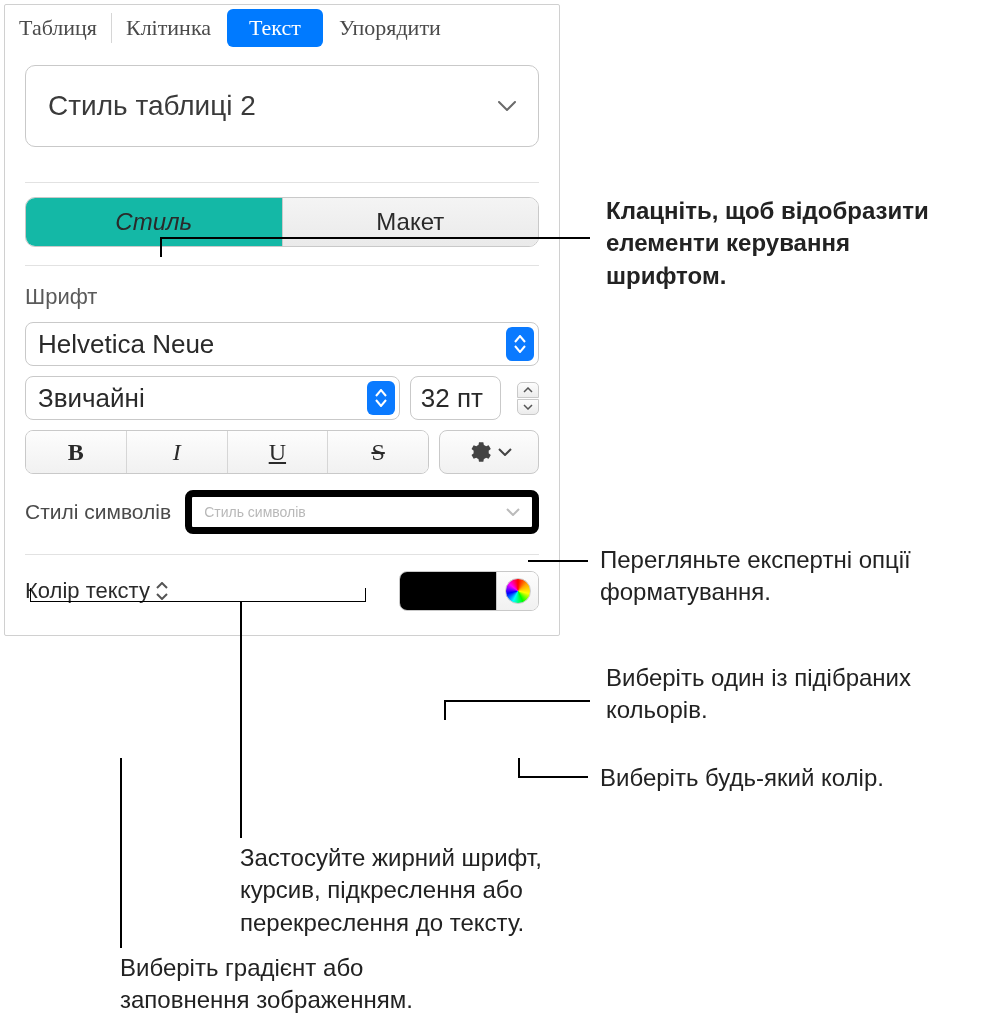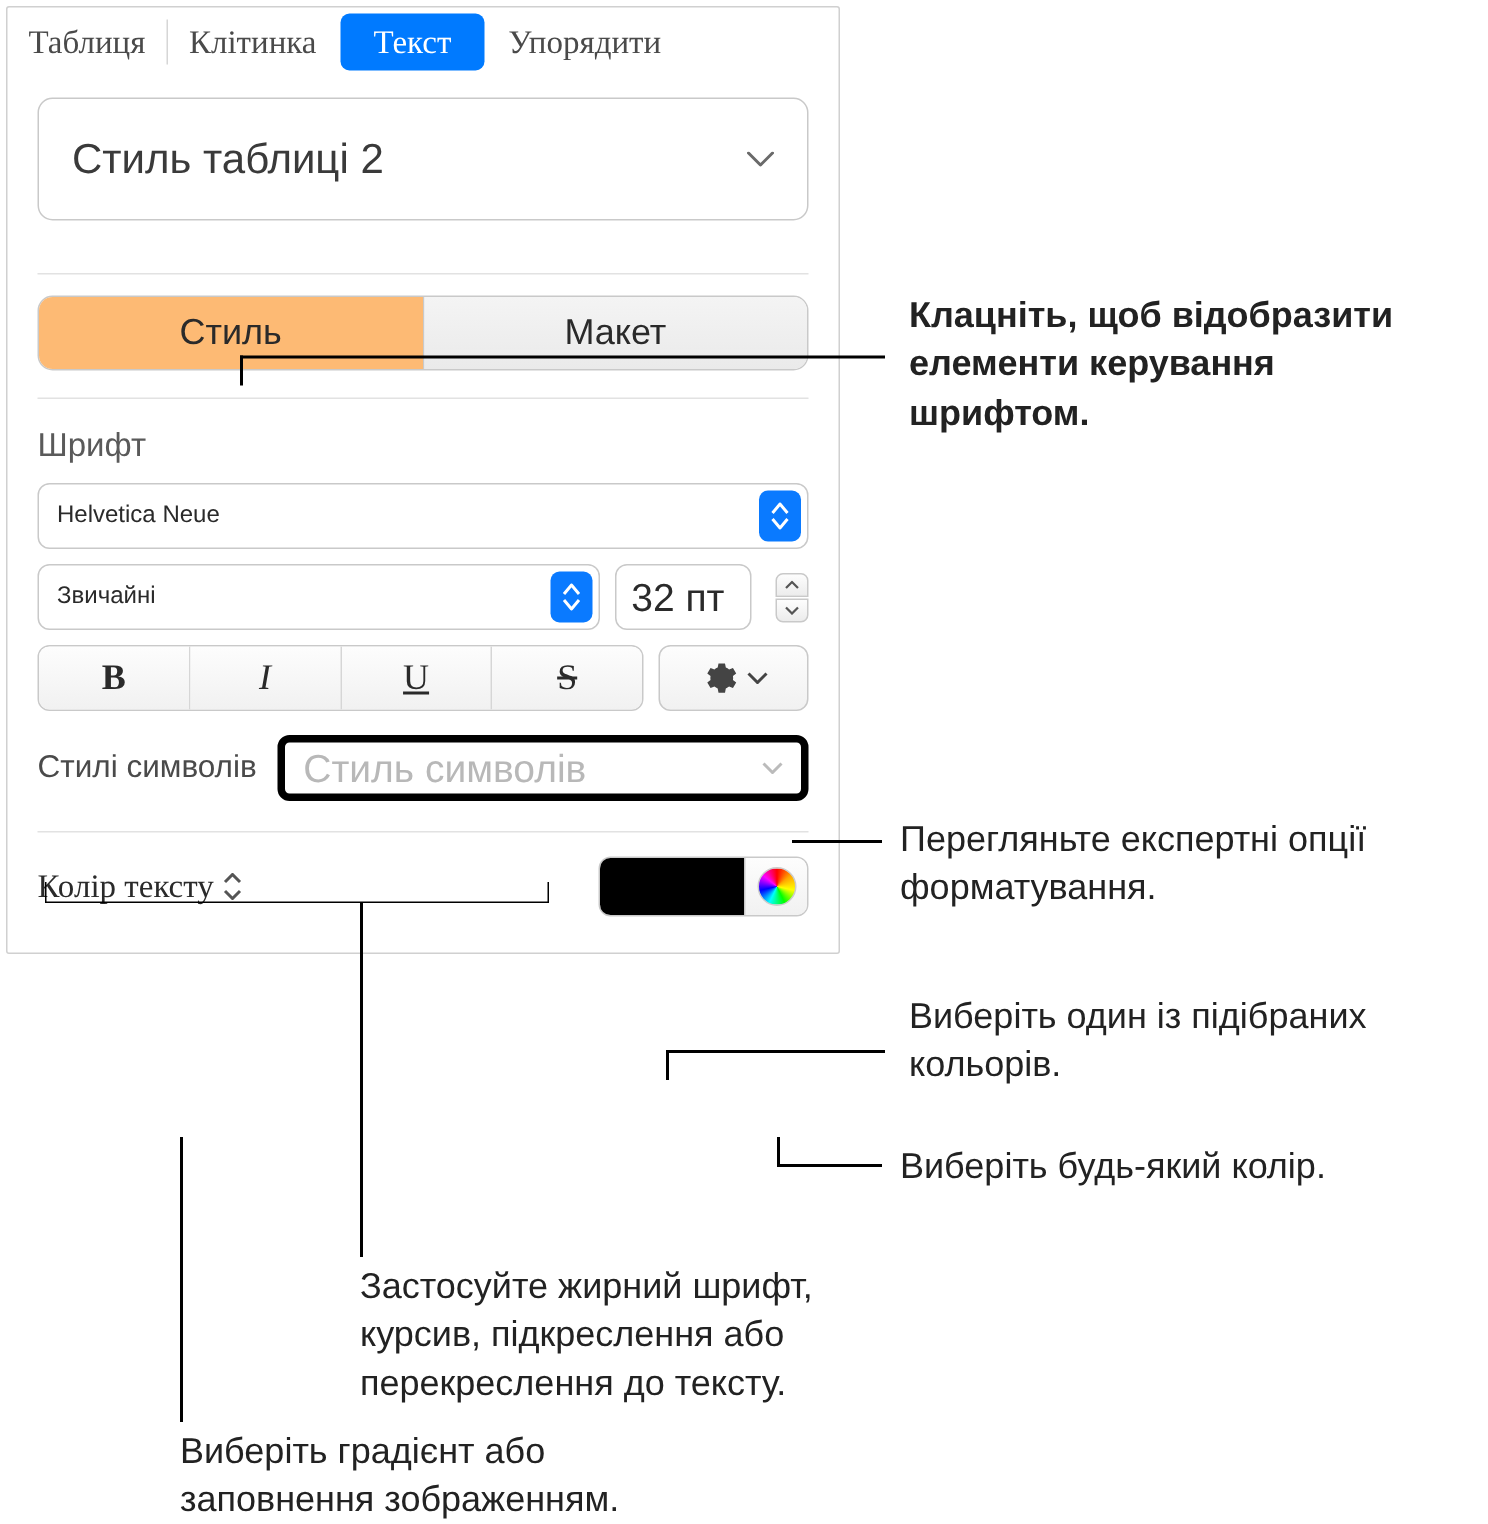--- a/index.html
+++ b/index.html
@@ -78,37 +78,38 @@
   }
   .seg-btn {
     flex:1;
     display:flex;
     align-items:center;
     justify-content:center;
     font-size: 24px;
     background: linear-gradient(#f4f4f4,#eaeaea);
   }
   .seg-btn.active {
-    background: #fdba74;
+    background: #14b8a6;
+    font-style: italic;
   }
   .seg-sep { width:1px; background:#c9c9c9; }
   .section-label {
     font-size: 22px;
     color: #5a5a5a;
     margin: 18px 0 12px 0;
   }
   .select {
     border:1px solid #c9c9c9;
     border-radius: 8px;
     height: 44px;
     display:flex;
     align-items:center;
     justify-content:space-between;
     padding: 0 4px 0 12px;
-    font-size: 16px;
+    font-size: 26px;
     background:#fff;
   }
   .select .caps {
     background:#0a7aff;
     border-radius:6px;
     width:28px;
     height:34px;
     display:flex;
     flex-direction:column;
     align-items:center;
@@ -165,31 +166,31 @@
     width:100px;
     display:flex; align-items:center; justify-content:center; gap:6px;
     background:linear-gradient(#fdfdfd,#f1f1f1);
   }
   .char-row {
     display:flex; align-items:center; gap:14px; margin-top:16px;
   }
   .char-label { font-size:21px; color:#4a4a4a; }
   .char-select {
     flex:1;
-    border:5px solid #000000;
+    border:7px solid #000000;
     border-radius:8px;
     height:44px;
     display:flex; align-items:center; justify-content:space-between;
     padding:0 12px;
     color:#b8b8b8;
-    font-size:26px;
+    font-size:14px;
   }
   .hr2 { height:1px; background:#e2e2e2; margin:20px 0 16px 0;}
   .color-row {
-    display:flex; align-items:center; justify-content:space-between;font-family:Liberation Serif, serif;
+    display:flex; align-items:center; justify-content:space-between;
   }
   .color-label-wrap { display:flex; align-items:center; gap:6px; font-size:22px; }
   .color-controls {
     display:flex;
     border:1px solid #c9c9c9;
     border-radius:8px;
     overflow:hidden;
     height:40px;
     width:140px;
   }

